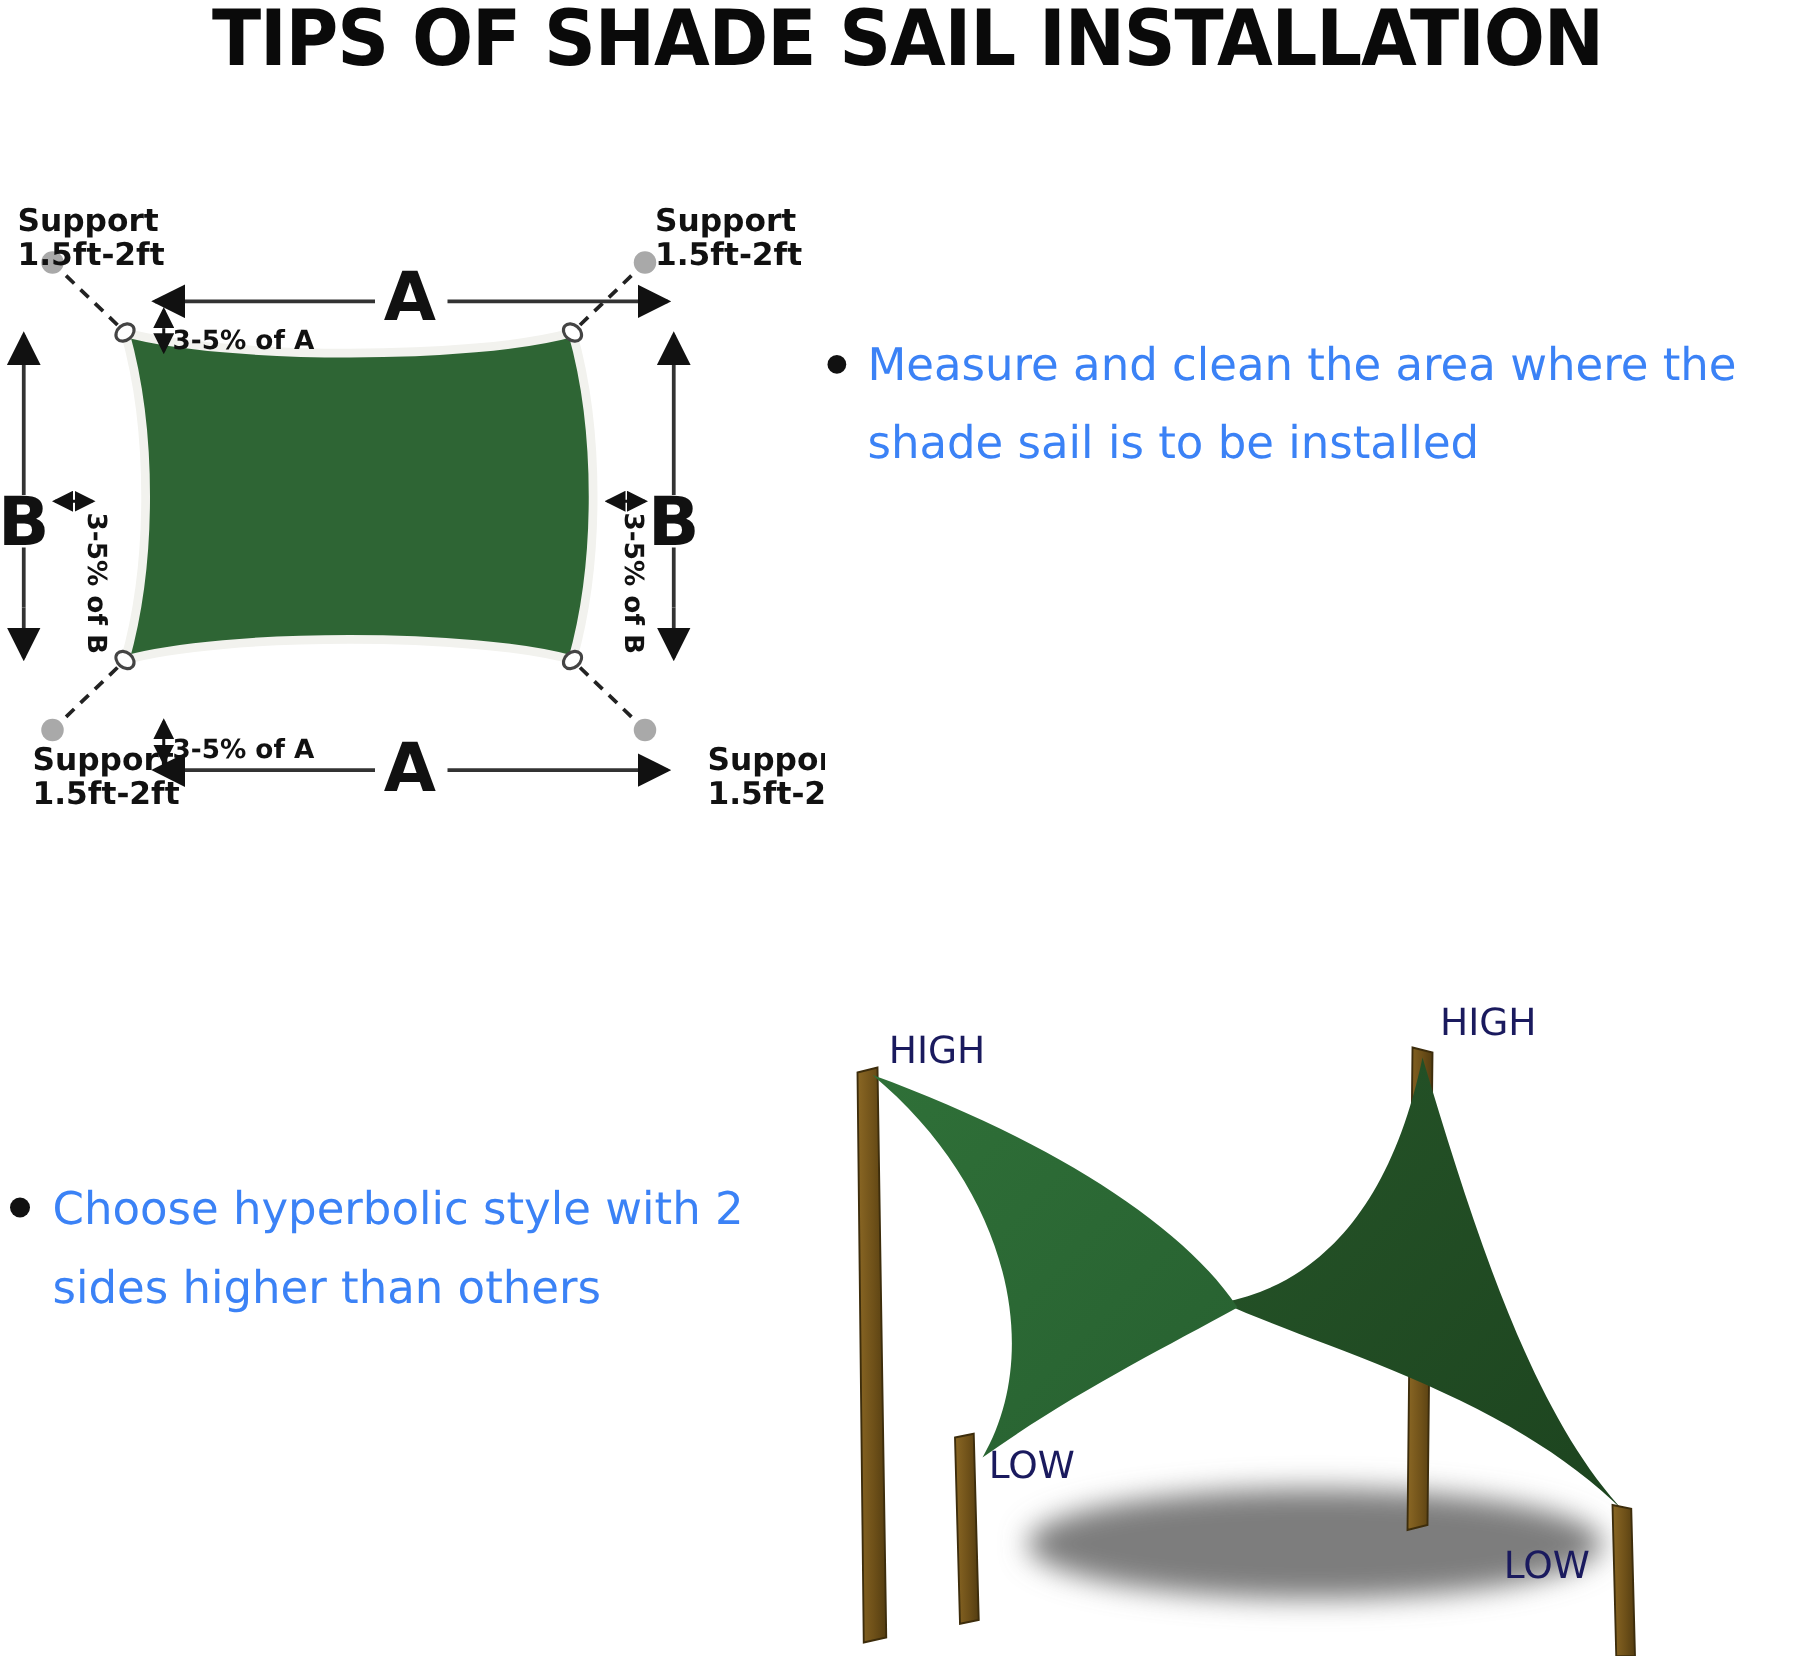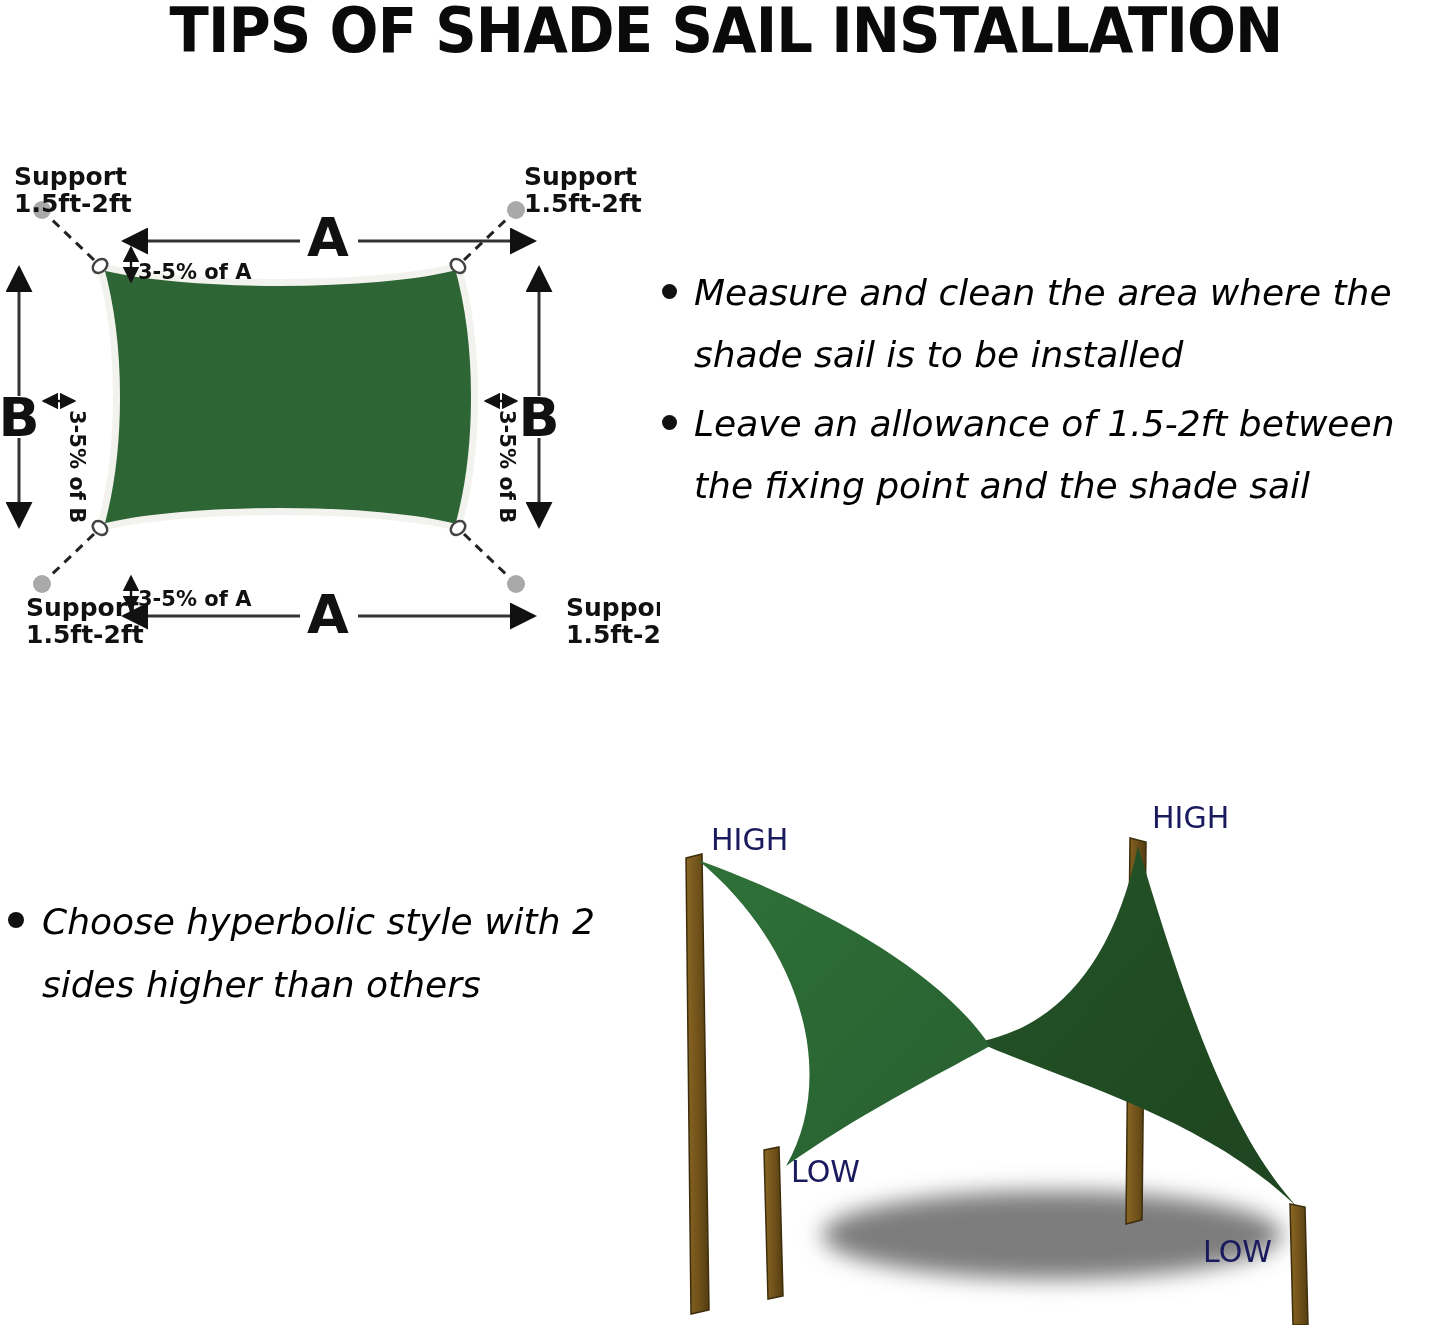--- a/index.html
+++ b/index.html
@@ -32,35 +32,34 @@
     transform: scaleX(0.93);
     transform-origin: center top;
     white-space: nowrap;
   }
 
   
   .panel { position: absolute; }
 
   #rect-diagram-panel { left: 0px;  top: 148px;  width: 660px; height: 580px; }
   #tips-list-panel    { left: 648px; top: 262px; width: 804px; height: 400px; }
-  #bottom-list-panel  { left: 0px;  top: 890px;  width: 630px; height: 330px; }
+  #bottom-list-panel  { left: 0px;  top: 936px;  width: 630px; height: 330px; }
   #hyperbolic-panel   { left: 660px; top: 780px; width: 792px; height: 545px; }
 
   
   ul.bullets {
     list-style: none;
     margin: 0;
     padding: 0;
   }
   ul.bullets li {
     position: relative;
     padding-left: 46px;
     margin-bottom: 7px;
-    color: #000000;
-    font-style: italic;
+    color: #3b82f6;
   }
   ul.bullets li::before {
     content: "";
     position: absolute;
     left: 14px;
     top: 0.62em;
     width: 15px;
     height: 15px;
     border-radius: 50%;
     background: #111111;
@@ -183,21 +182,20 @@
 
     <line x1="500" y1="253" x2="486" y2="253" stroke="#111111" stroke-width="2.4" marker-end="url(#arrHeadSm)"></line>
     <line x1="500" y1="253" x2="516" y2="253" stroke="#111111" stroke-width="2.4" marker-end="url(#arrHeadSm)"></line>
     <text class="svg-label-reg" x="500" y="262" font-size="21" transform="rotate(90 500 262)">3-5% of B</text>
   </svg>
 </div>
 
 <div class="panel" id="tips-list-panel">
   <ul class="bullets">
     <li>Measure and clean the area where the shade sail is to be installed</li>
-    <li>Leave an allowance of 1.5-2ft between the fixing point and the shade sail</li>
   </ul>
 </div>
 
 <div class="panel" id="bottom-list-panel">
   <ul class="bullets">
     <li>Choose hyperbolic style with 2 sides higher than others</li>
   </ul>
 </div>
 
 <div class="panel" id="hyperbolic-panel">

